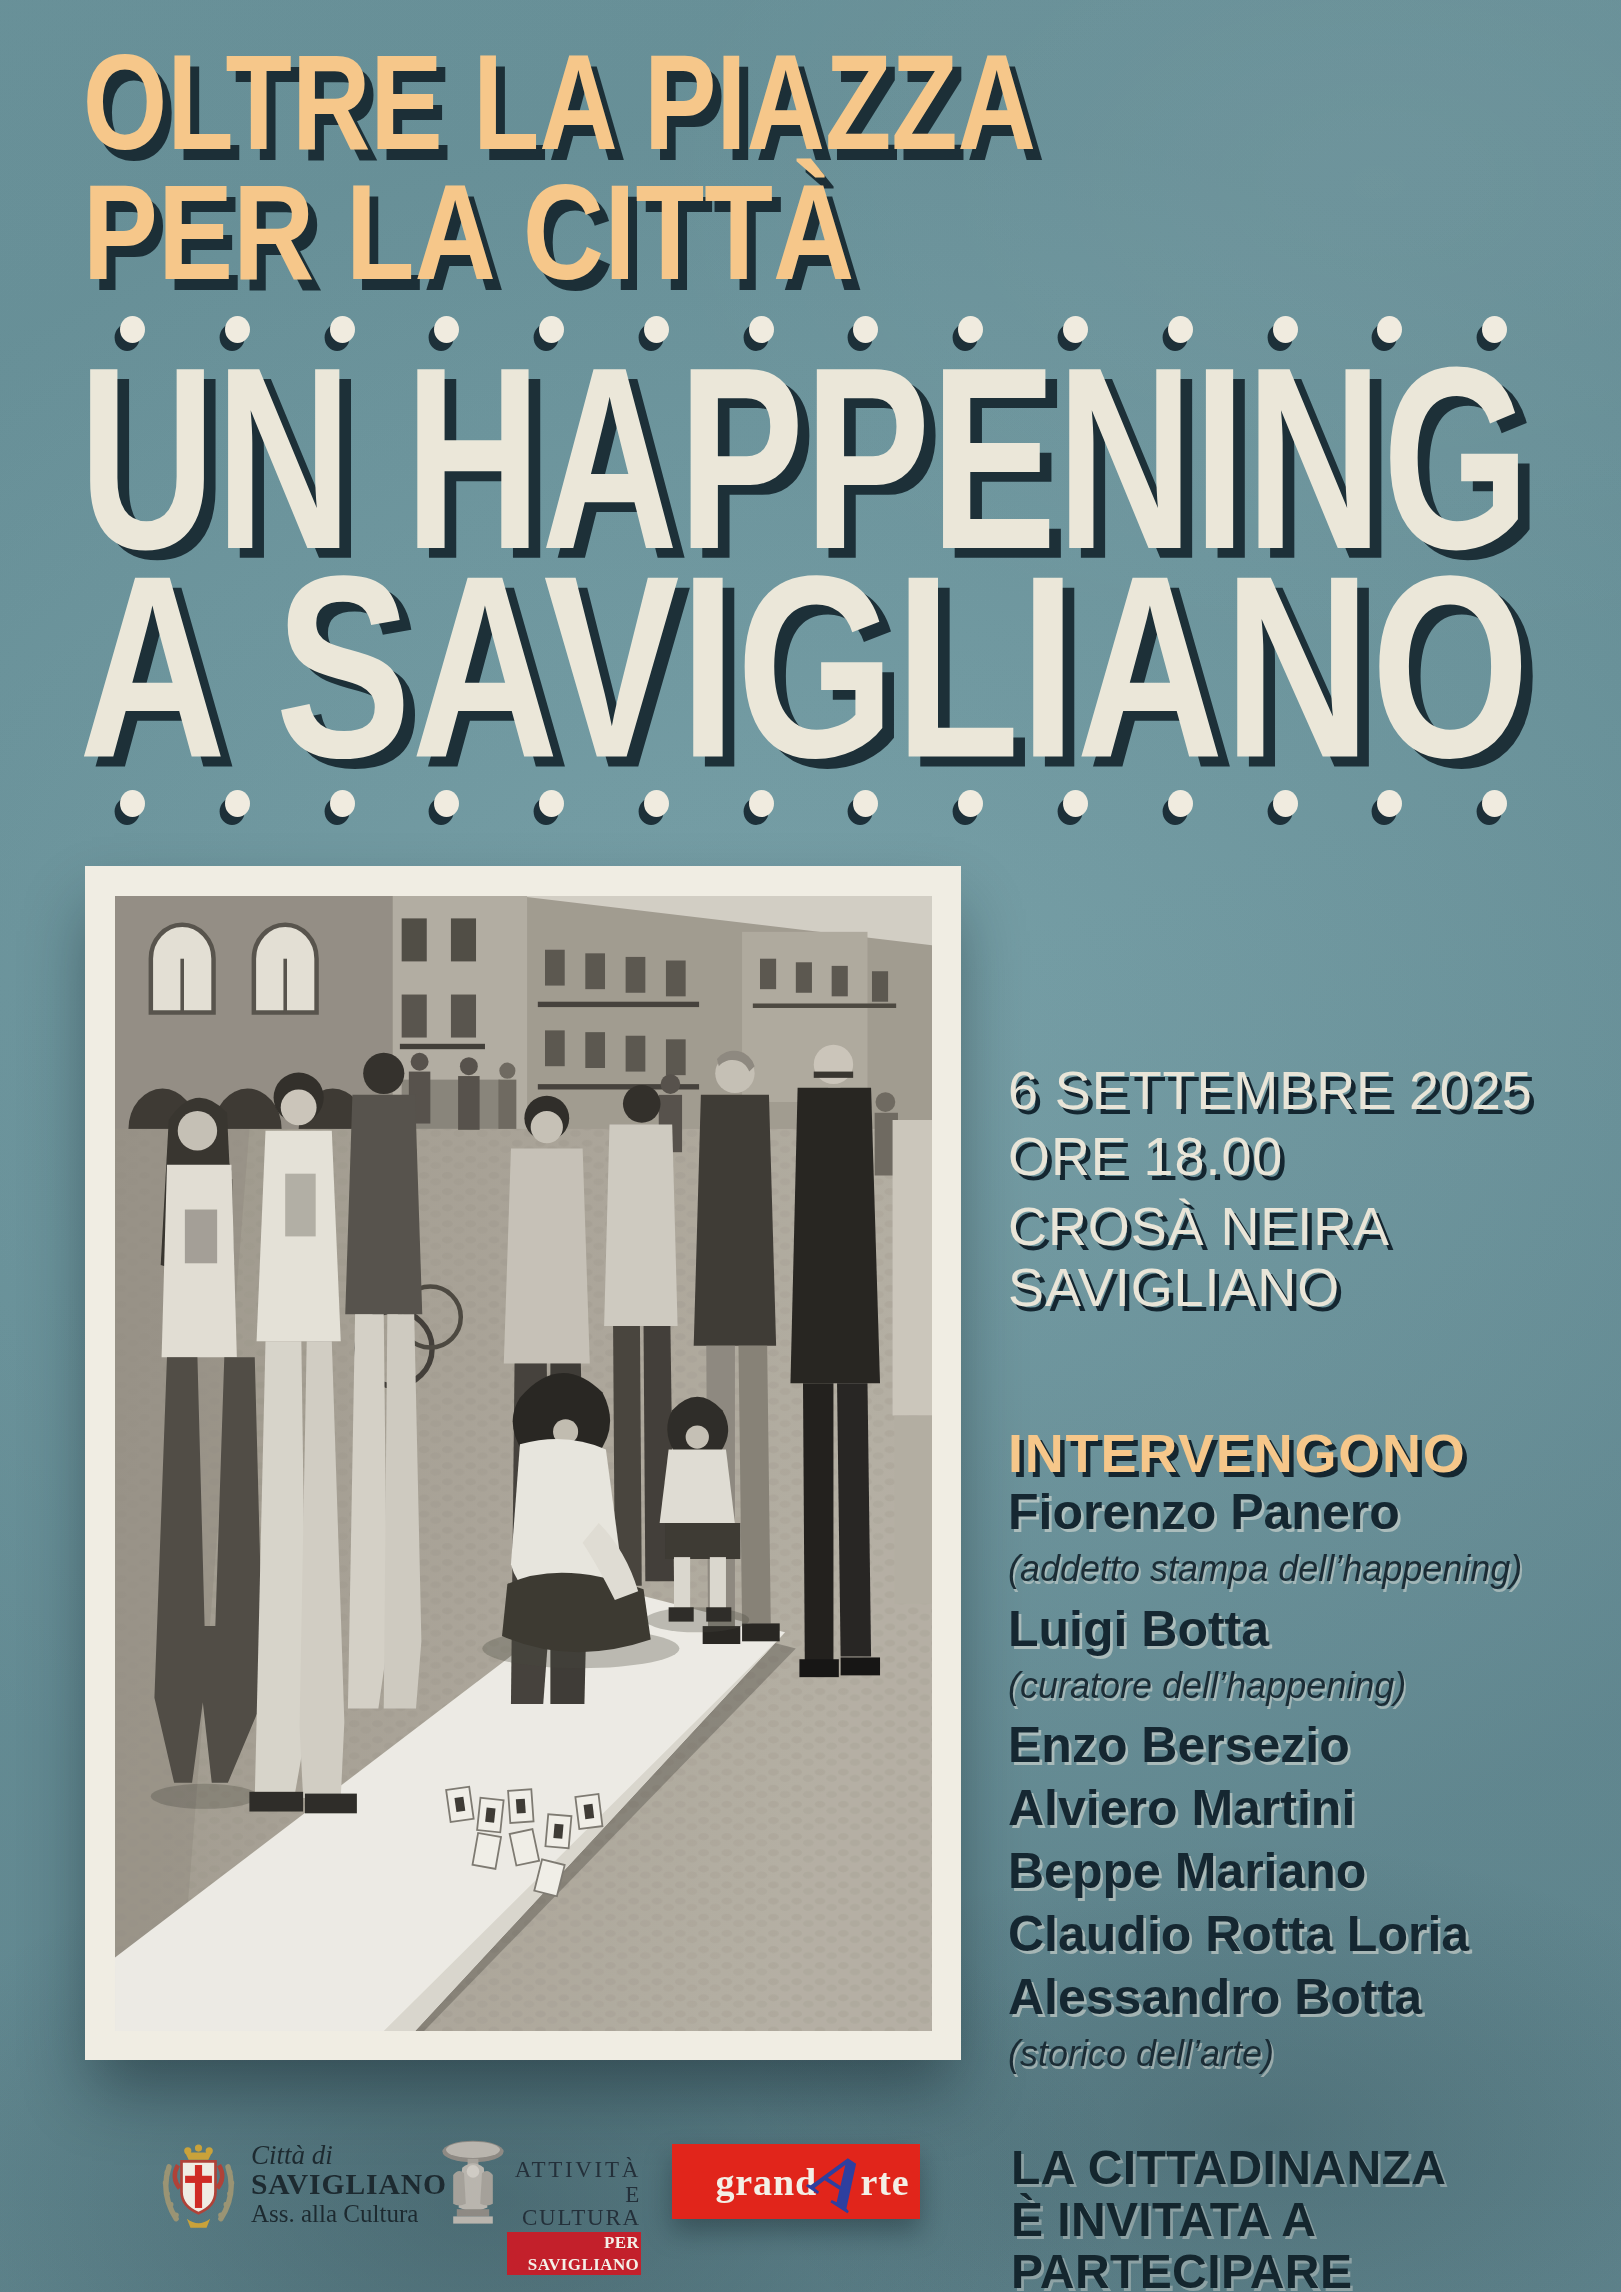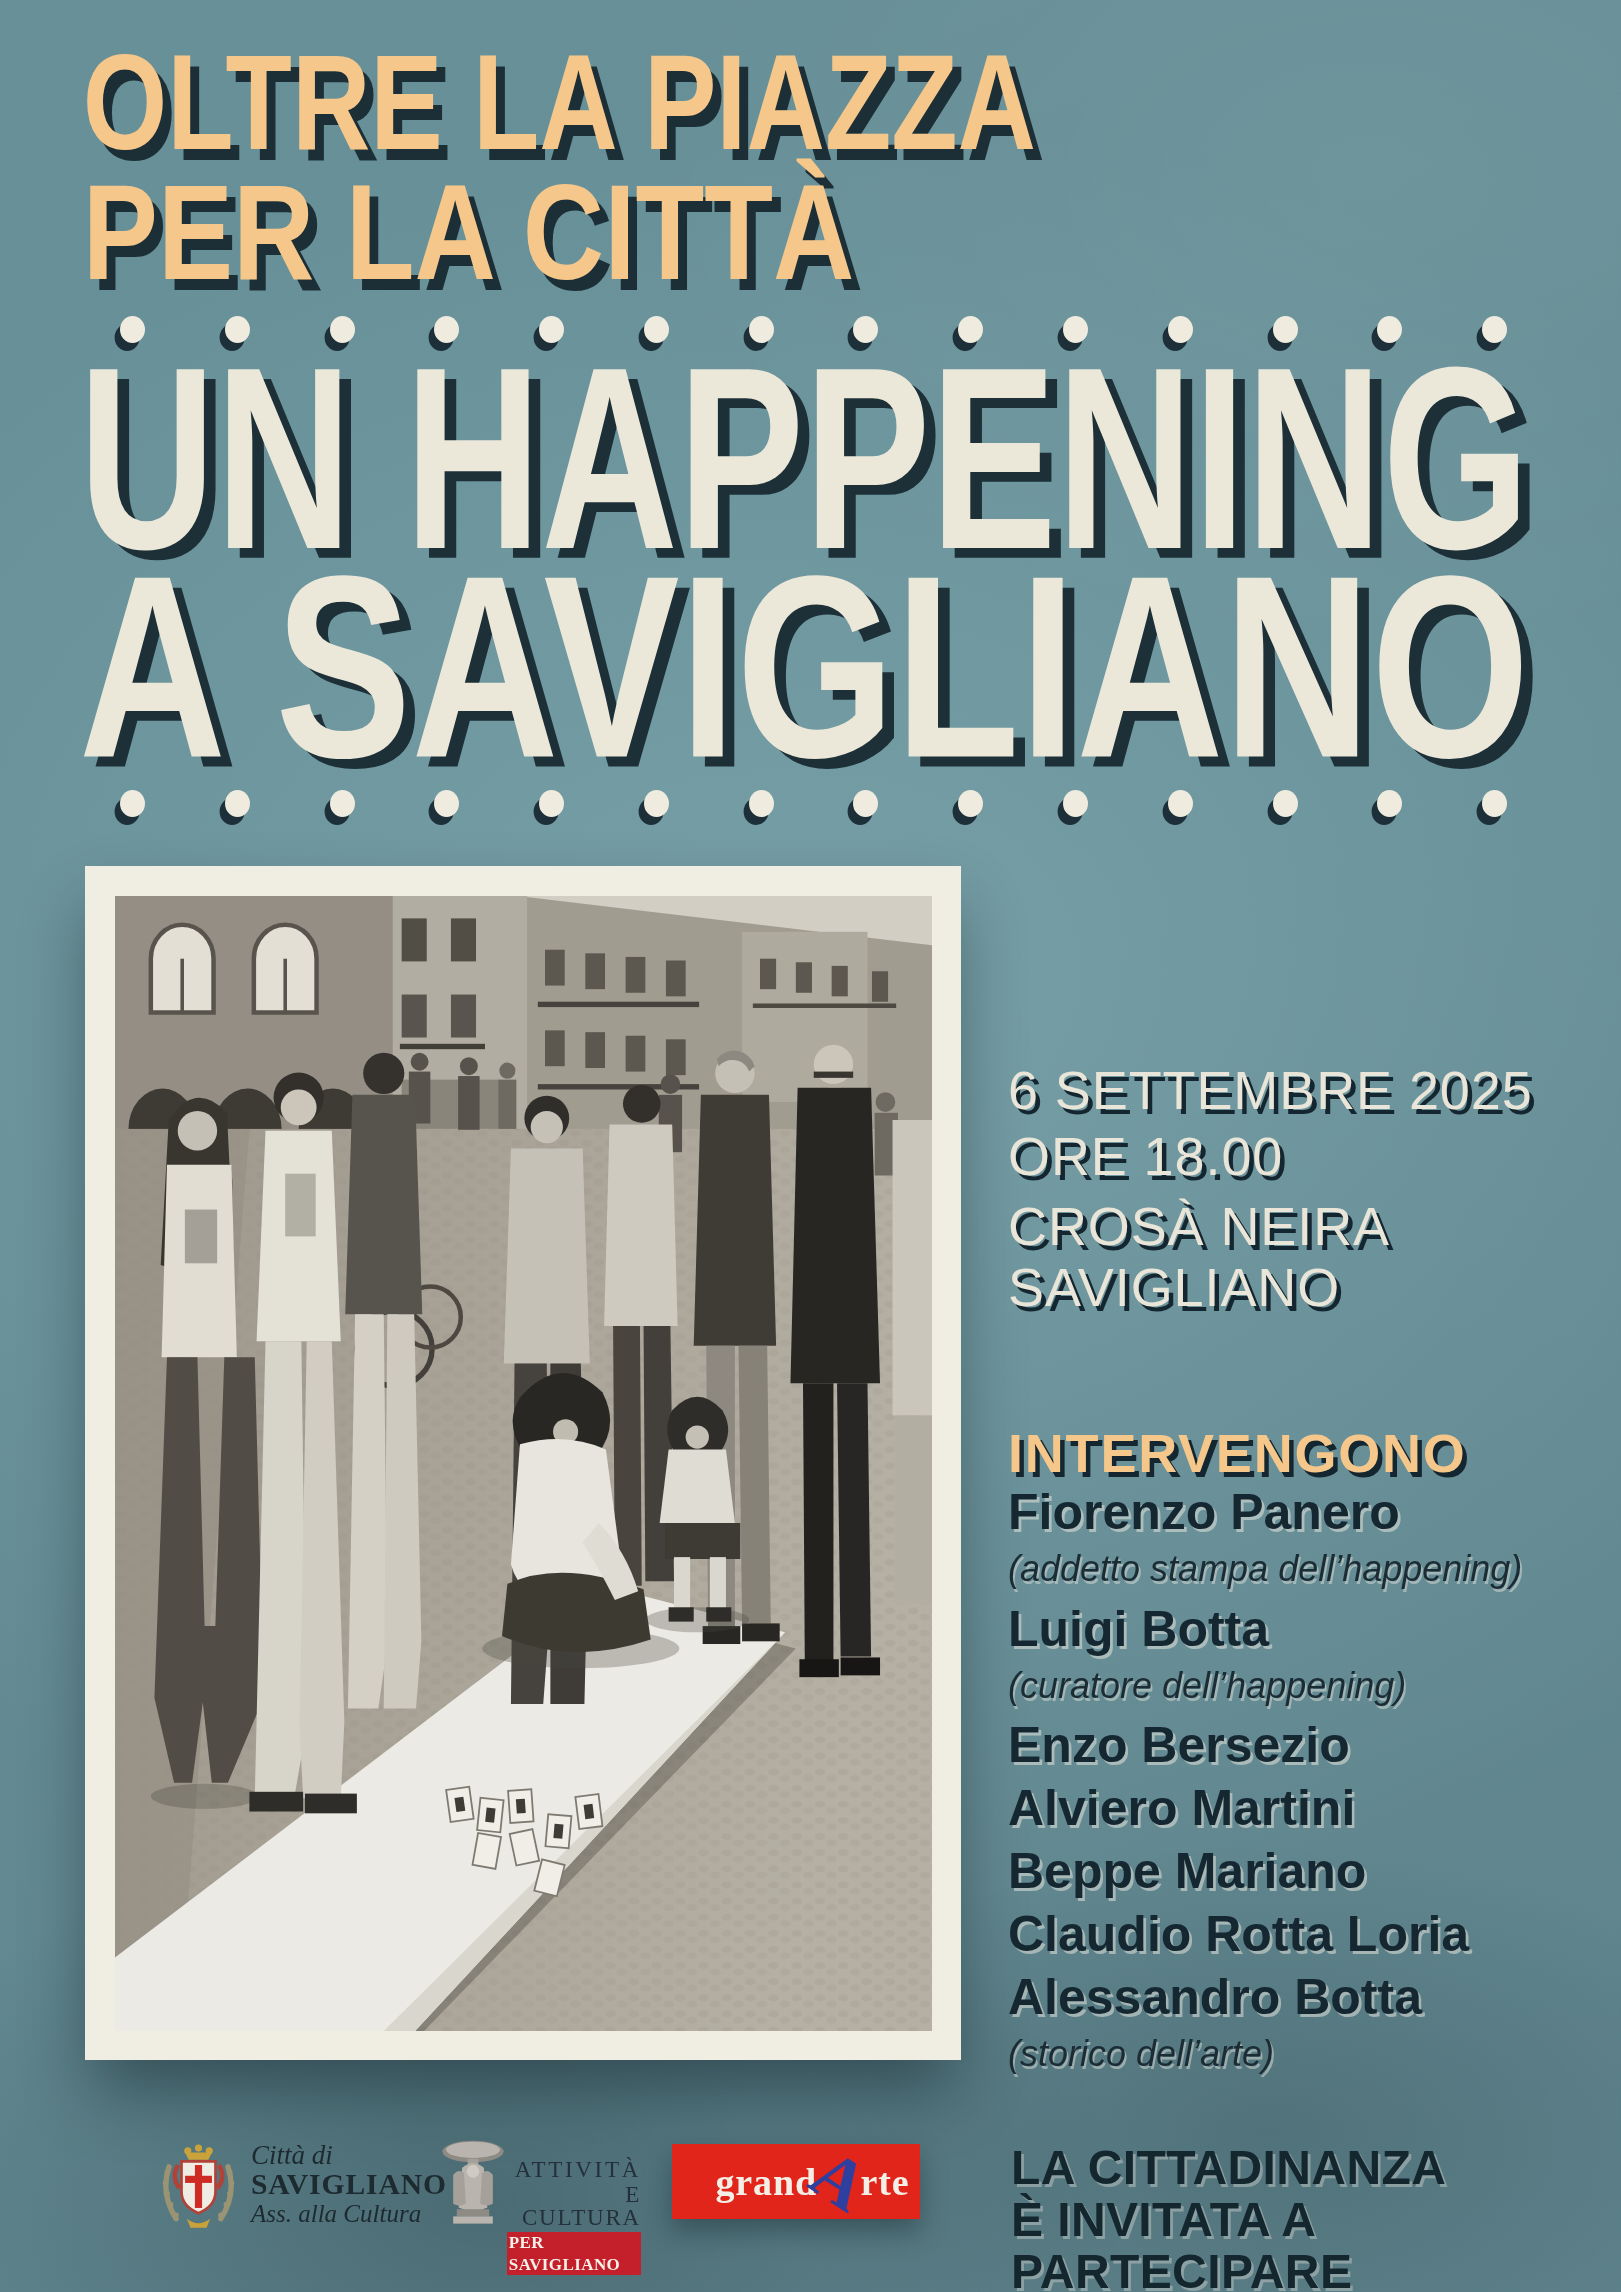--- a/index.html
+++ b/index.html
@@ -50,28 +50,28 @@
 
   .invitation{position:absolute; left:1011px; top:2142px; color:#14262e;
     font-weight:bold; font-size:48px; line-height:52px; letter-spacing:0.4px;
     text-shadow:2.7px 2.7px 0 rgba(240,236,226,0.35);}
 
   .logo-crest{position:absolute; left:158px; top:2140px;}
   .comune-text{position:absolute; left:251px; top:2142px; color:#1d2a30;
     font-family:"Liberation Serif", serif;}
   .comune-line1{font-style:italic; font-size:27px; line-height:27px;}
   .comune-line2{font-weight:bold; font-size:29.6px; line-height:30px; letter-spacing:0.9px;}
-  .comune-line3{font-style:italic; font-size:25px; line-height:29px;}
+  .comune-line3{font-size:25px; line-height:29px;}
 
   .logo-statue{position:absolute; left:437px; top:2139px;}
   .attivita-text{position:absolute; left:507px; top:2158px; width:134px;
     font-family:"Liberation Serif", serif; color:#24303a; text-align:right;}
   .attivita-line1{font-size:23px; line-height:23px; letter-spacing:2.7px;}
   .attivita-line2{font-size:23px; line-height:23px; letter-spacing:1.8px; margin-top:1.8px;}
-  .attivita-bar{margin-top:3.6px; background:#c3202b; color:#f4f0e8; text-align:left;
+  .attivita-bar{margin-top:3.6px; background:#c3202b; color:#f4f0e8; text-align:right;
     font-size:17px; line-height:21.5px; font-weight:bold; letter-spacing:0.4px;
     font-family:"Liberation Serif", serif; padding:0 1.8px;}
 
   .grandarte{position:absolute; left:672px; top:2144px; width:215px; height:75px;
     background:#e1251b; display:flex; align-items:center; justify-content:center;
     font-family:"Liberation Serif", serif; color:#f3efe6;
     box-shadow:0 12.5px 25px rgba(10,20,25,0.35);padding-left:33px;}
   .grandarte .pre,.grandarte .post{font-size:38px; font-weight:bold; letter-spacing:0.9px;}
   .grandarte .big-a{display:inline-block; color:#2e3f9f; font-size:70px; font-weight:bold;
     transform:rotate(33deg) translateY(-1.8px); margin:0 -3.6px; line-height:54px;}

